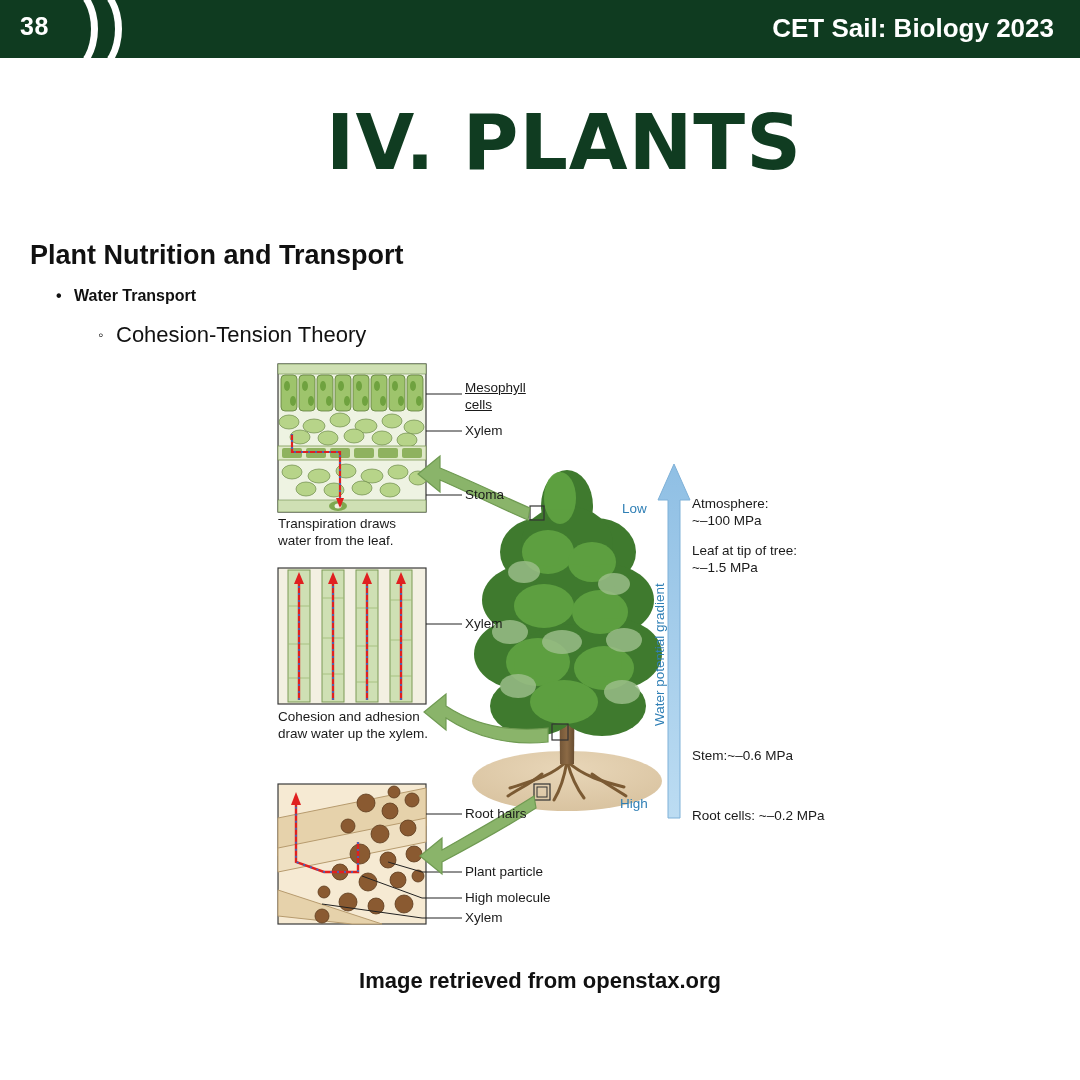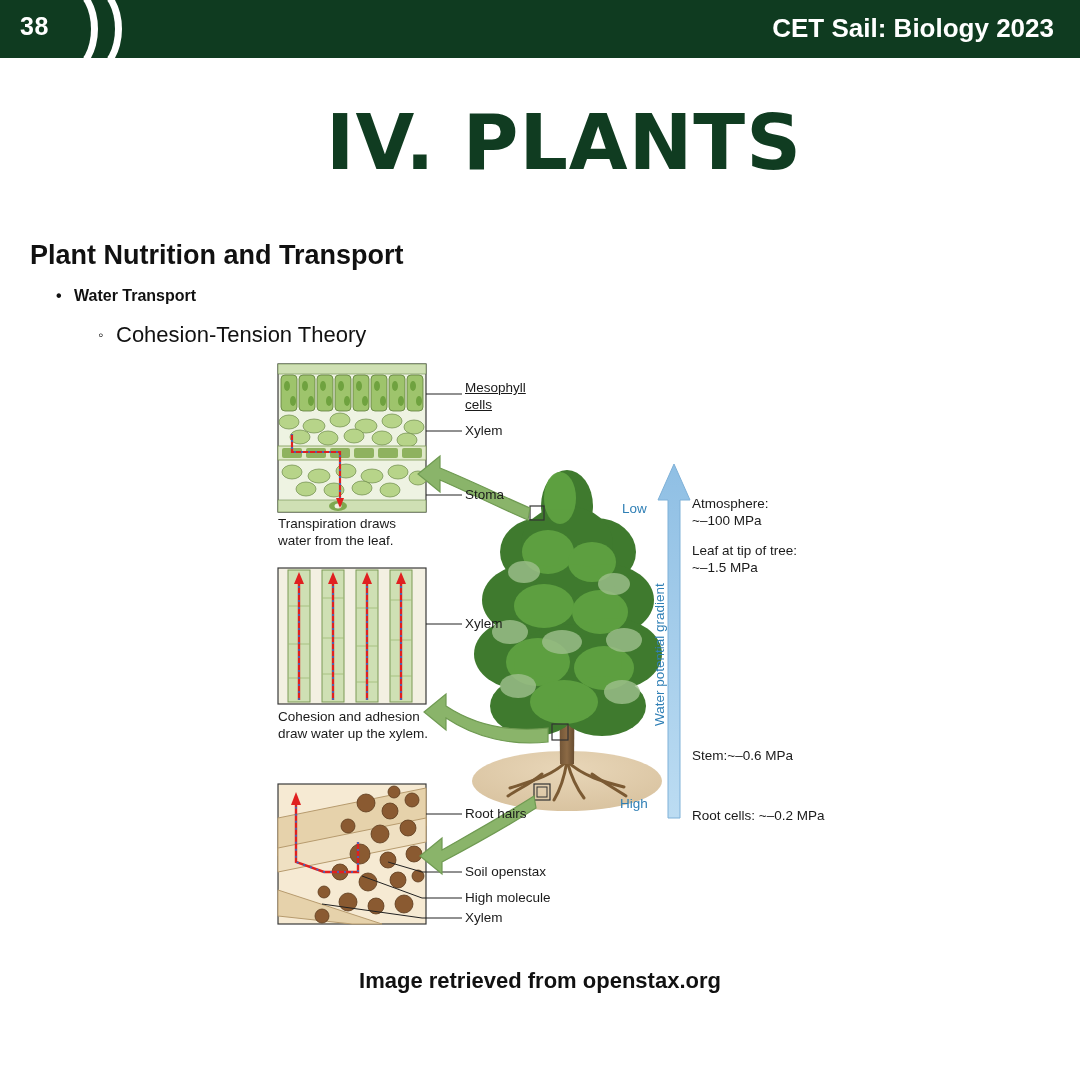--- a/index.html
+++ b/index.html
@@ -440,21 +440,21 @@
   <div class="lbl" style="left:203px; top:67px;">Xylem</div>
   <div class="lbl" style="left:203px; top:131px;">Stoma</div>
   <div class="cap" style="left:16px; top:160px;">Transpiration draws
 water from the leaf.</div>
 
   <div class="lbl" style="left:203px; top:260px;">Xylem</div>
   <div class="cap" style="left:16px; top:353px;">Cohesion and adhesion
 draw water up the xylem.</div>
 
   <div class="lbl" style="left:203px; top:450px;">Root hairs</div>
-  <div class="lbl" style="left:203px; top:508px;">Soil openstax</div>
+  <div class="lbl" style="left:203px; top:508px;">Plant particle</div>
   <div class="lbl" style="left:203px; top:534px;">High molecule</div>
   <div class="lbl" style="left:203px; top:554px;">Xylem</div>
 
   <div class="grad-lbl" style="left:360px; top:145px;">Low</div>
   <div class="grad-lbl" style="left:358px; top:440px;text-align:right;">High</div>
   <div class="grad-axis-title" style="left:390px; top:370px;">Water potential gradient</div>
 
   <div class="lbl" style="left:430px; top:140px;">Atmosphere:
 ~–100 MPa</div>
   <div class="lbl" style="left:430px; top:187px;">Leaf at tip of tree:

